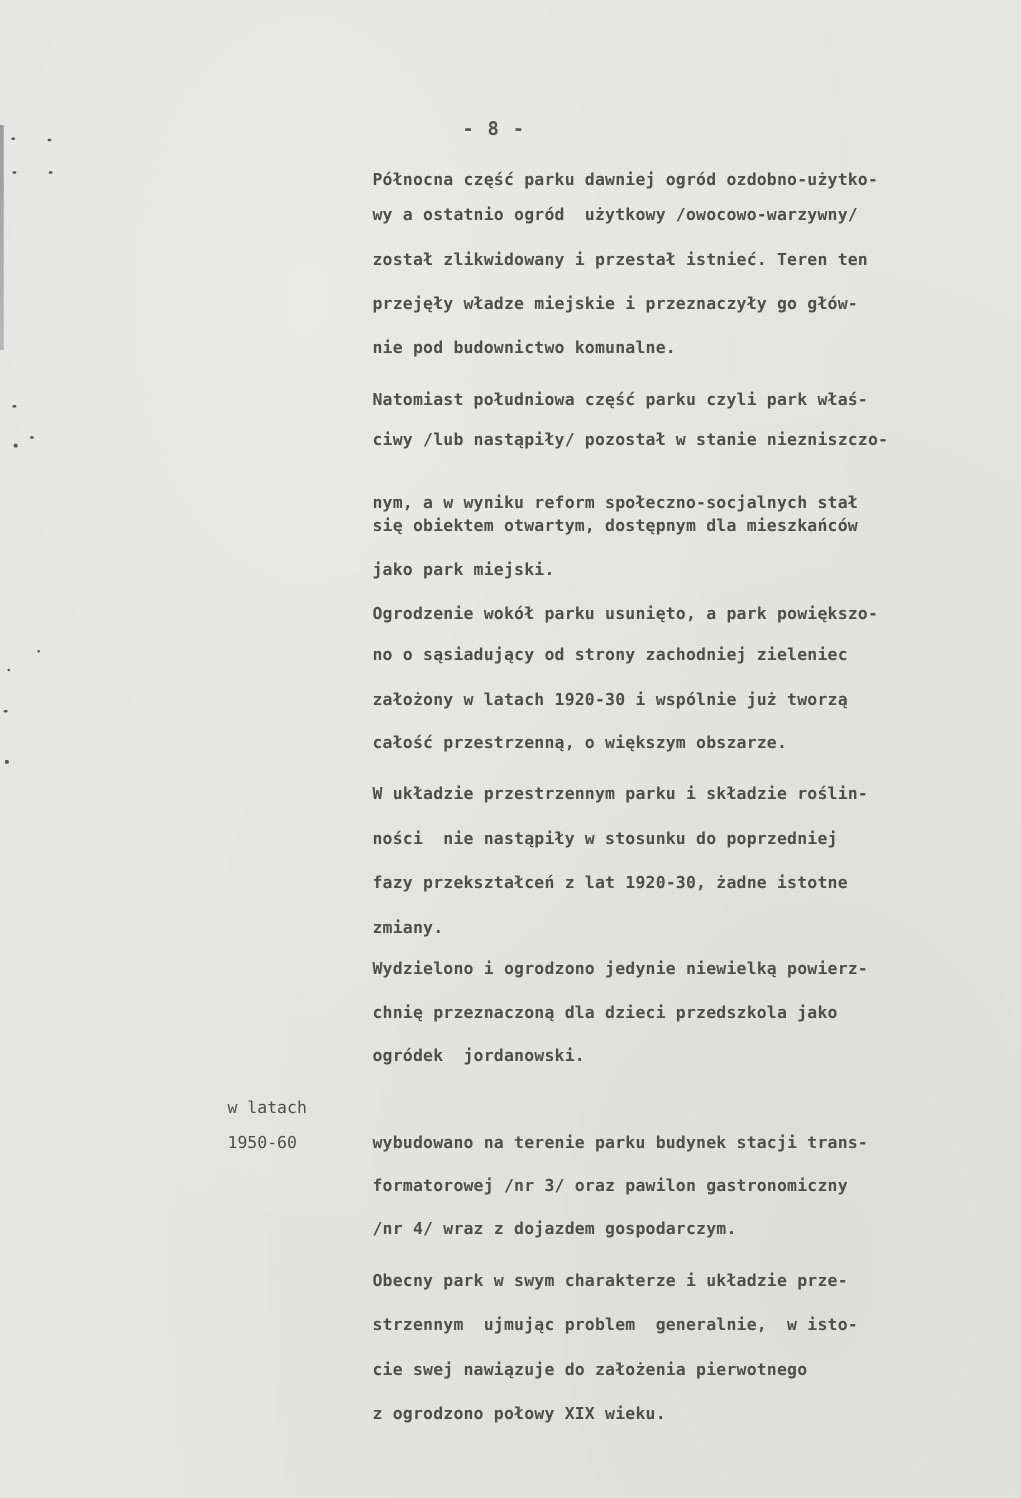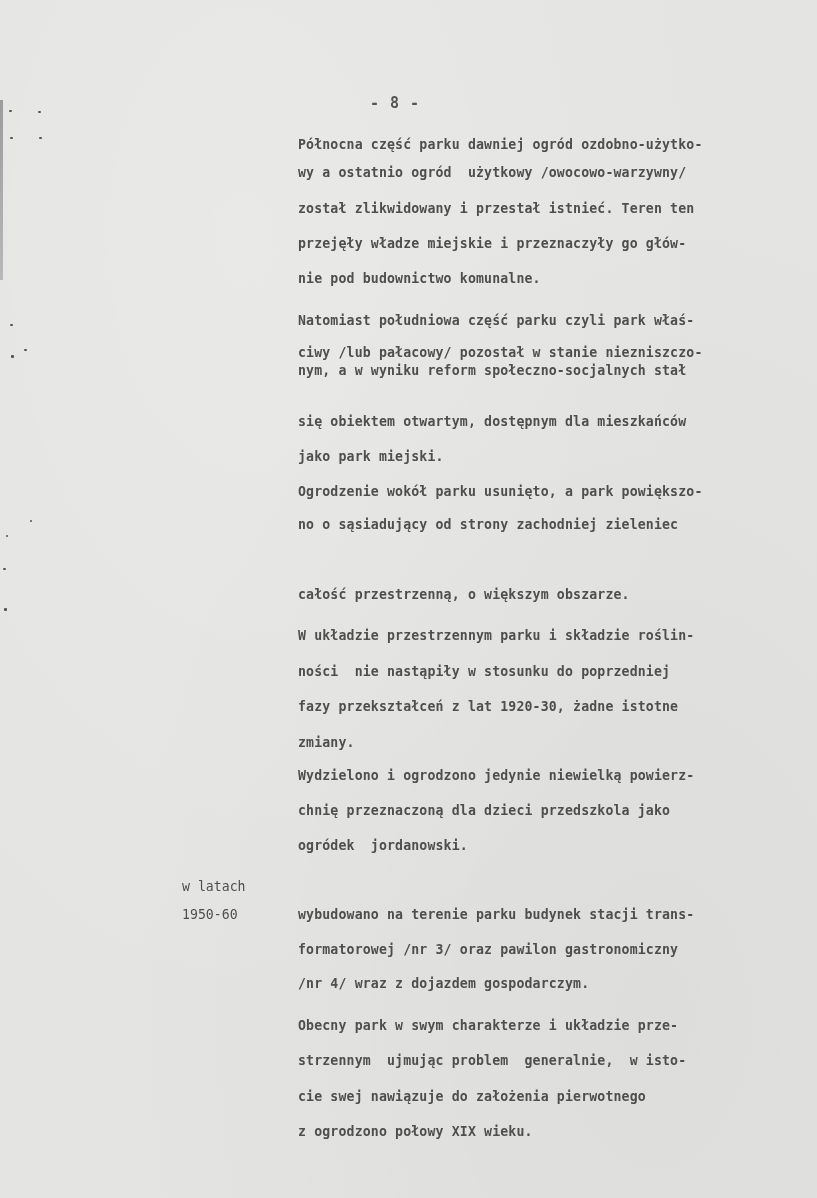--- a/index.html
+++ b/index.html
@@ -84,27 +84,28 @@
 
   <div class="page-number">- 8 -</div>
 
   <div class="line" style="top:137px">Północna część parku dawniej ogród ozdobno-użytko-</div>
   <div class="line" style="top:165px">wy a ostatnio ogród  użytkowy /owocowo-warzywny/</div>
   <div class="line" style="top:201px">został zlikwidowany i przestał istnieć. Teren ten</div>
   <div class="line" style="top:236px">przejęły władze miejskie i przeznaczyły go głów-</div>
   <div class="line" style="top:271px">nie pod budownictwo komunalne.</div>
 
   <div class="line" style="top:313px">Natomiast południowa część parku czyli park właś-</div>
-  <div class="line" style="top:345px">ciwy /lub pałacowy/ pozostał w stanie niezniszczo-</div>
-  <div class="line" style="top:363px">nym, a w wyniku reform społeczno-socjalnych stał</div>
+  <div class="line" style="top:345px">ciwy /lub nastąpiły/ pozostał w stanie niezniszczo-</div>
+  <div class="line" style="top:395px">nym, a w wyniku reform społeczno-socjalnych stał</div>
   <div class="line" style="top:414px">się obiektem otwartym, dostępnym dla mieszkańców</div>
   <div class="line" style="top:449px">jako park miejski.</div>
 
   <div class="line" style="top:484px">Ogrodzenie wokół parku usunięto, a park powiększo-</div>
   <div class="line" style="top:517px">no o sąsiadujący od strony zachodniej zieleniec</div>
+  <div class="line" style="top:553px">założony w latach 1920-30 i wspólnie już tworzą</div>
   <div class="line" style="top:587px">całość przestrzenną, o większym obszarze.</div>
 
   <div class="line" style="top:628px">W układzie przestrzennym parku i składzie roślin-</div>
   <div class="line" style="top:664px">ności  nie nastąpiły w stosunku do poprzedniej</div>
   <div class="line" style="top:699px">fazy przekształceń z lat 1920-30, żadne istotne</div>
   <div class="line" style="top:735px">zmiany.</div>
 
   <div class="line" style="top:768px">Wydzielono i ogrodzono jedynie niewielką powierz-</div>
   <div class="line" style="top:803px">chnię przeznaczoną dla dzieci przedszkola jako</div>
   <div class="line" style="top:838px">ogródek  jordanowski.</div>

